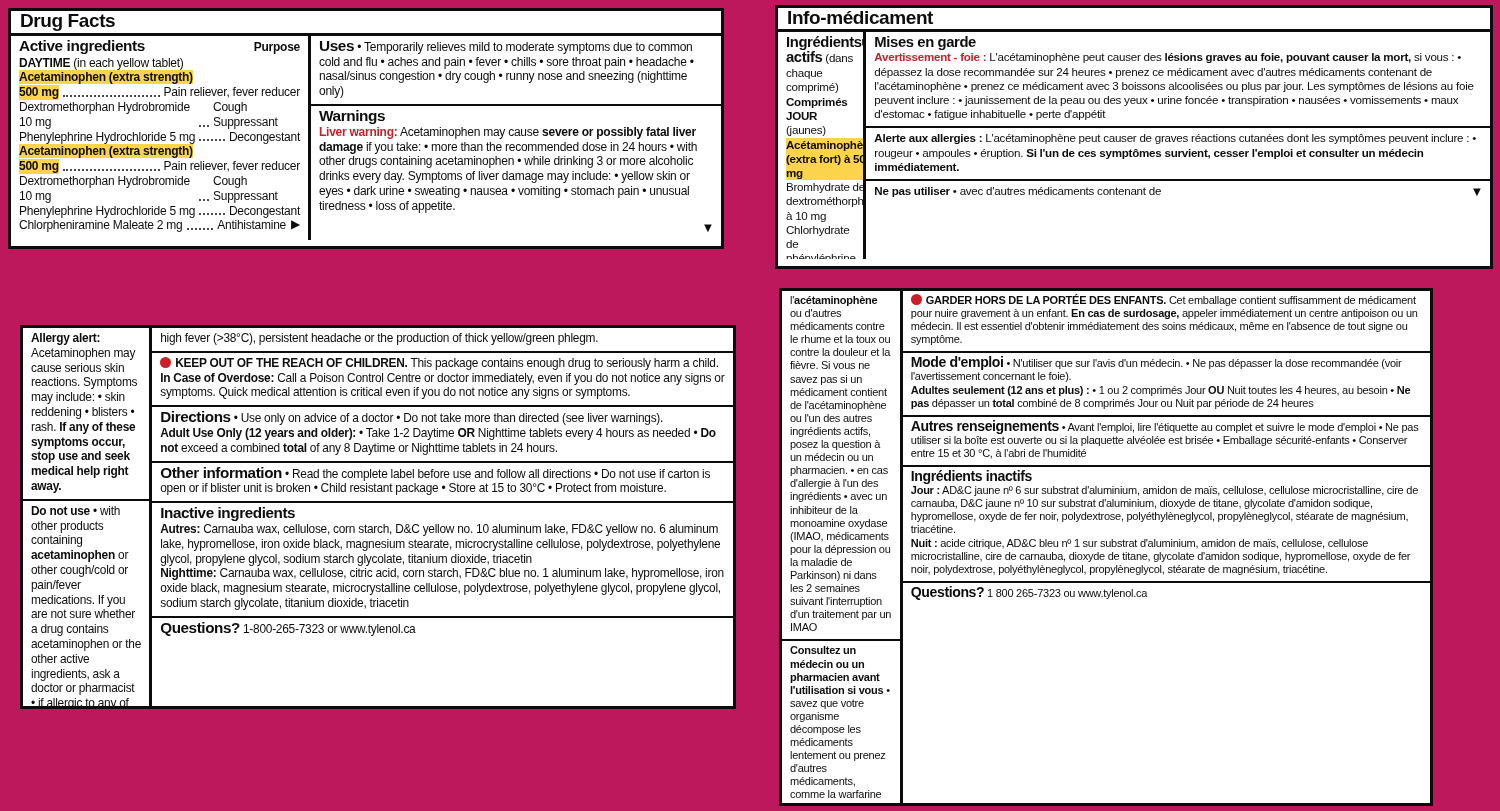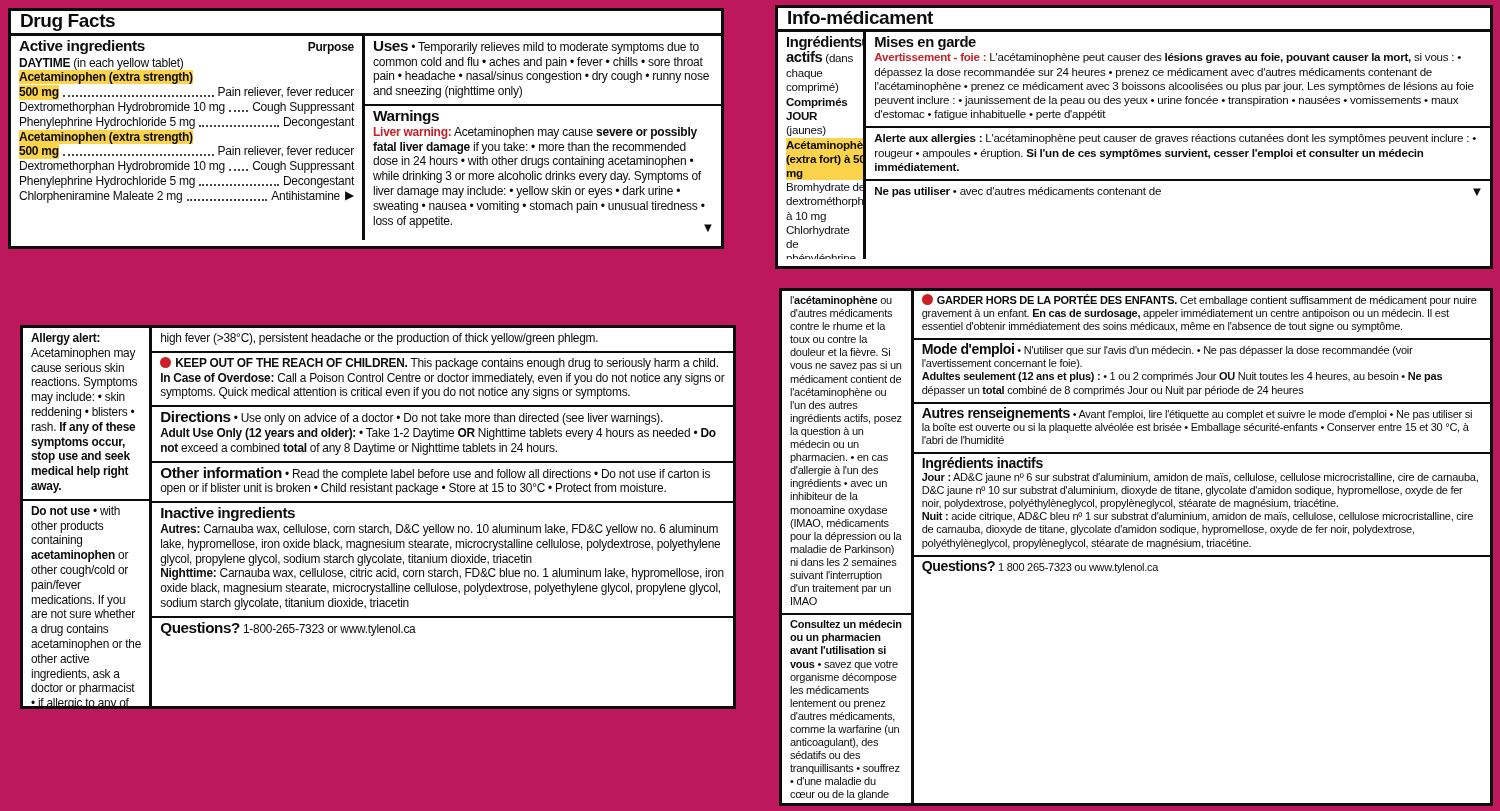--- a/index.html
+++ b/index.html
@@ -20,26 +20,26 @@
   .hl{background:#fbd44c;}
   .h{font-weight:bold;font-size:1.28em;letter-spacing:-0.4px;}
   .ing-head{display:flex;justify-content:space-between;align-items:baseline;margin-bottom:1px;}
   .flexrow{display:flex;align-items:flex-start;}
   .dots{flex:1 1 auto;border-bottom:2px dotted #4a4a4a;margin:0 4px 3px;align-self:flex-end;min-width:10px;}
   .arr{font-size:12px;line-height:1;}
   .corner{position:absolute;right:7px;bottom:4px;font-size:13px;}
   .dot{display:inline-block;width:11px;height:11px;border-radius:50%;background:#cb1f27;margin-right:4px;vertical-align:-1px;}
   
   #p-en-top{left:8px;top:8px;width:716px;height:241px;font-size:12px;line-height:14.8px;}
-  #p-en-top .col.left{width:354px;}
+  #p-en-top .col.left{width:300px;}
   #p-fr-top{left:775px;top:5px;width:718px;height:264px;font-size:11.6px;line-height:14.2px;}
   #p-fr-top .col.left{width:357px;}
   #p-en-bot{left:20px;top:325px;width:716px;height:384px;font-size:11.9px;line-height:14.8px;}
   #p-en-bot .col.left{width:354px;}
-  #p-fr-bot{left:779px;top:288px;width:714px;height:518px;font-size:11px;line-height:13.1px;}
+  #p-fr-bot{left:779px;top:288px;width:654px;height:518px;font-size:11px;line-height:13.1px;}
   #p-fr-bot .col.left{width:357px;}
 </style>
 </head>
 <body>
 
 <div class="canvas">
 
   <section class="panel" id="p-en-top">
     <div class="ptitle">Drug Facts</div>
     <div class="cols under">

